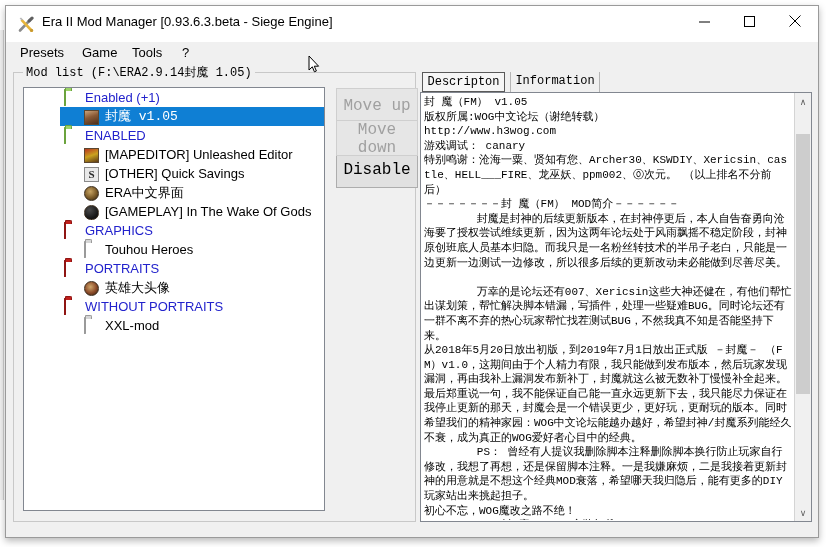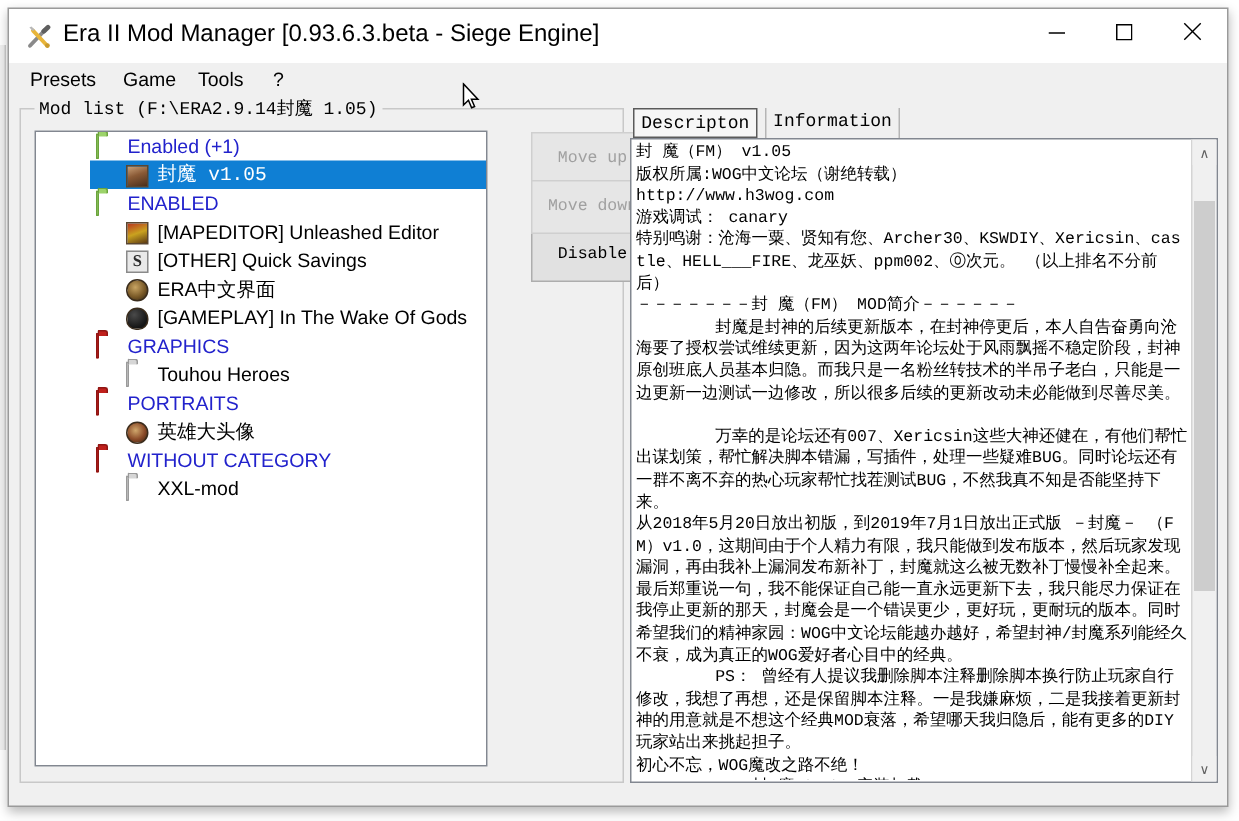--- a/index.html
+++ b/index.html
@@ -29,21 +29,21 @@
     width: 100%; height: 36px;
     background: #ffffff;
     box-sizing: border-box;
   }
   #app-icon {
     position: absolute; left: 11px; top: 10px;
     width: 18px; height: 18px;
   }
   #title-text {
     position: absolute; left: 36px; top: 8px;
-    font-size: 16px; color: #000;
+    font-size: 13px; color: #000;
     white-space: nowrap;
     font-family: "Liberation Sans", sans-serif;
   }
   .caption-btn {
     position: absolute; top: 0;
     width: 45px; height: 30px;
     background: transparent;
     border: 0; padding: 0; margin: 0;
     cursor: default;
   }
@@ -150,27 +150,27 @@
     display: block;
   }
 
   .cat-label  { color: #2222cc; }
   .item-label { color: #000000; }
   .sel-label  { color: #ffffff; font-family: Liberation Mono, monospace; }
 
   
   .side-btn {
     position: absolute;
-    left: 340px;
+    left: 322px;
     width: 82px; height: 36px;
     background: #e1e1e1;
     border: 1px solid #adadad;
     box-sizing: border-box;
     font-family: "Liberation Mono", monospace;
-    font-size: 11px;
+    font-size: 16px;
     color: #000;
     cursor: default;
     padding: 0;
   }
   .side-btn.disabled { color: #a0a0a0; border-color: #cfcfcf; background:#e6e6e6; }
   #btn-move-up   { top: 15px; }
   #btn-move-down { top: 47px; }
   #btn-disable   { top: 79px; }
 
   
@@ -372,21 +372,21 @@
           <span class="lbl cat-label">PORTRAITS</span>
         </div>
         <div class="mod-row indent2">
           <span class="ic">
             <span class="circ-icon" style="background: radial-gradient(circle at 42% 38%, rgb(208, 167, 108) 0%, rgb(138, 74, 40) 55%, rgb(48, 32, 15) 100%);"></span>
           </span>
           <span class="lbl item-label">英雄大头像</span>
         </div>
         <div class="mod-row indent1">
           <span class="ic"><span class="folder red"></span></span>
-          <span class="lbl cat-label">WITHOUT CATEGORY</span>
+          <span class="lbl cat-label">WITHOUT PORTRAITS</span>
         </div>
         <div class="mod-row indent2">
           <span class="ic"><span class="folder gray"></span></span>
           <span class="lbl item-label">XXL-mod</span>
         </div>
       </div>
 
     <button class="side-btn disabled" id="btn-move-up">Move up</button>
     <button class="side-btn" id="btn-disable">Disable</button>
     <button class="side-btn disabled" id="btn-move-down">Move down</button>

